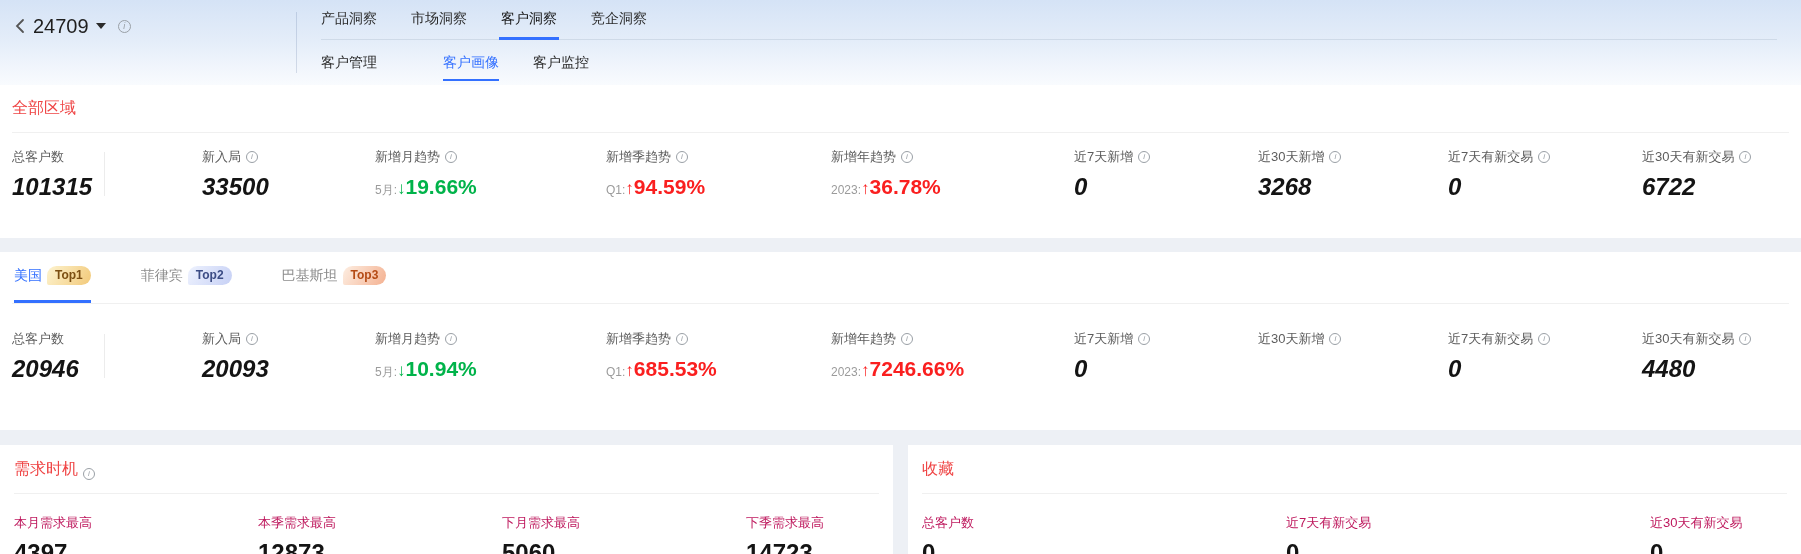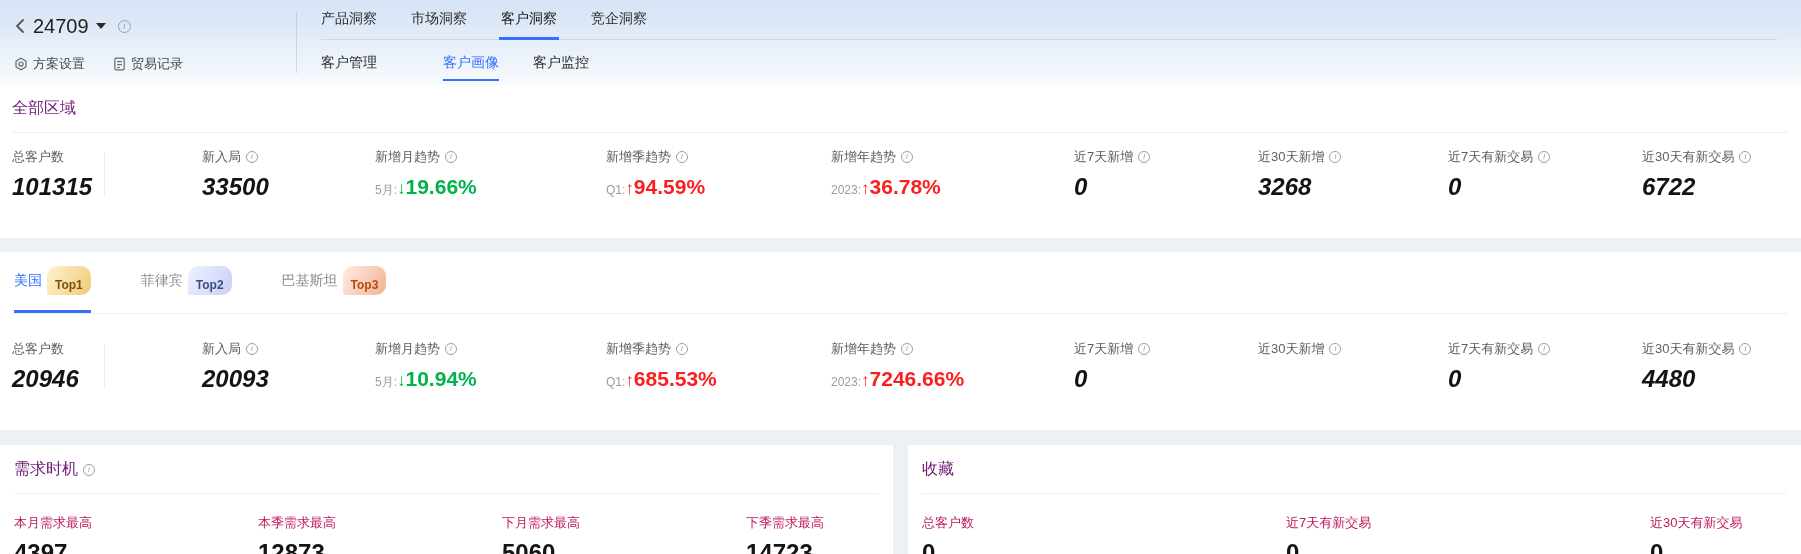--- a/index.html
+++ b/index.html
@@ -27,21 +27,21 @@
   .nav-tab { font-size:14px; color:#2a2a2a; cursor:pointer; position:relative; white-space:nowrap; }
   .nav-tab.active { font-weight:400; color:#111; }
   .nav-tab.active::after { content:""; position:absolute; left:-2px; right:-2px; bottom:-12px; height:3px; background:#3370ff; }
   .sub-tabs { display:flex; gap:34px; margin-top:14px; }
   .sub-tab { font-size:14px; color:#2a2a2a; cursor:pointer; position:relative; white-space:nowrap; }
   .sub-tab.active { color:#3370ff;margin-left:32px; }
   .sub-tab.active::after { content:""; position:absolute; left:0; right:0; bottom:-9px; height:2px; background:#3370ff; }
   
   .card { background:#fff; }
   .card-region { height:153px; padding:13px 12px 0; margin-bottom:14px; }
-  .card-title { font-size:16px; font-weight:500; color:#701a75; display:flex; align-items:center; }
+  .card-title { font-size:16px; font-weight:500; color:#ef4444; display:flex; align-items:flex-end; }
   .title-divider { height:1px; background:#f0f0f0; margin-top:13px; }
   
   .stats-row { display:flex; padding-top:15px; }
   .stat-col { flex:none; }
   .c1 { width:190px; position:relative; }
   .c1::after { content:""; position:absolute; left:92px; top:4px; height:44px; width:1px; background:#ececec; }
   .c2{width:173px}.c3{width:231px}.c4{width:225px}.c5{width:243px}
   .c6{width:184px}.c7{width:190px}.c8{width:194px}.c9{flex:1}
   .stat-label { font-size:13px; color:#5c5c5c; display:flex; align-items:center; white-space:nowrap; }
   .stat-value { margin-top:7px; font-size:24px; font-weight:700; color:#141414;font-style:italic; }
@@ -51,21 +51,21 @@
   .trend-value { font-size:21px; font-weight:700; }
   .trend-down { color:#00b34a; }
   .trend-up { color:#fa1f1f; }
   
   .card-country { height:178px; padding:10px 12px 0; }
   .country-tabs { display:flex; gap:50px; border-bottom:1px solid #f0f0f0; padding:4px 2px 18px; }
   .country-tab { display:flex; align-items:center; gap:5px; cursor:pointer; position:relative; }
   .country-name { font-size:14px; color:#8c8c8c; }
   .country-tab.active .country-name { color:#3370ff; font-weight:500; }
   .country-tab.active::after { content:""; position:absolute; left:0; right:0; bottom:-18px; height:3px; background:#3370ff; }
-  .badge { font-size:12px; font-weight:700; padding:13px 8px 4px; border-radius:10px 10px 10px 2px; line-height:1; }
+  .badge { font-size:12px; font-weight:700; padding:3px 8px 4px; border-radius:10px 10px 10px 2px; line-height:1; }
   .badge-1 { background:linear-gradient(120deg,#fdf3cf 0%,#f2c979 100%); color:#7c4f12; }
   .badge-2 { background:linear-gradient(120deg,#eef2fe 0%,#c6d0f5 100%); color:#3c4c85; }
   .badge-3 { background:linear-gradient(120deg,#fdeee2 0%,#f4b191 100%); color:#b44a14; }
   .card-country .stats-row { padding-top:26px; }
   
   .bottom-row { display:flex; gap:15px; margin-top:15px; height:160px; }
   .card-demand { width:893px; flex:none; padding:14px 14px 0; }
   .card-fav { flex:1; padding:14px 14px 0; }
   .mini-row { display:flex; padding-top:20px; }
   .mini-col { flex:none; }
@@ -84,36 +84,20 @@
       <div class="plan-row">
         <span class="back-btn">
           <svg width="12" height="16" viewBox="0 0 12 16">
               <path d="M9 2L3 8l6 6" stroke="#555" stroke-width="1.8" fill="none" stroke-linecap="round"></path>
             </svg>
         </span>
         <span class="plan-id">24709</span>
         <span class="caret-down"></span>
         <i class="info-icon"></i>
       </div>
-      <div class="actions-row">
-        <span class="action">
-          <svg width="14" height="14" viewBox="0 0 24 24" fill="none" stroke="#666" stroke-width="2">
-              <path d="M12 2l8.5 5v10L12 22l-8.5-5V7z"></path>
-              <circle cx="12" cy="12" r="3.5"></circle>
-            </svg>
-          <span>方案设置</span>
-        </span>
-        <span class="action">
-          <svg width="13" height="14" viewBox="0 0 20 24" fill="none" stroke="#666" stroke-width="2">
-              <rect x="2" y="2" width="16" height="20" rx="2"></rect>
-              <path d="M6 8h8M6 13h8M6 18h5"></path>
-            </svg>
-          <span>贸易记录</span>
-        </span>
-      </div>
     </div>
 
     <div class="topbar-sep"></div>
 
     <nav class="topbar-nav">
       <div class="nav-tabs">
         <div class="nav-tab">产品洞察</div>
         <div class="nav-tab">市场洞察</div>
         <div class="nav-tab active">客户洞察</div>
         <div class="nav-tab">竞企洞察</div>

